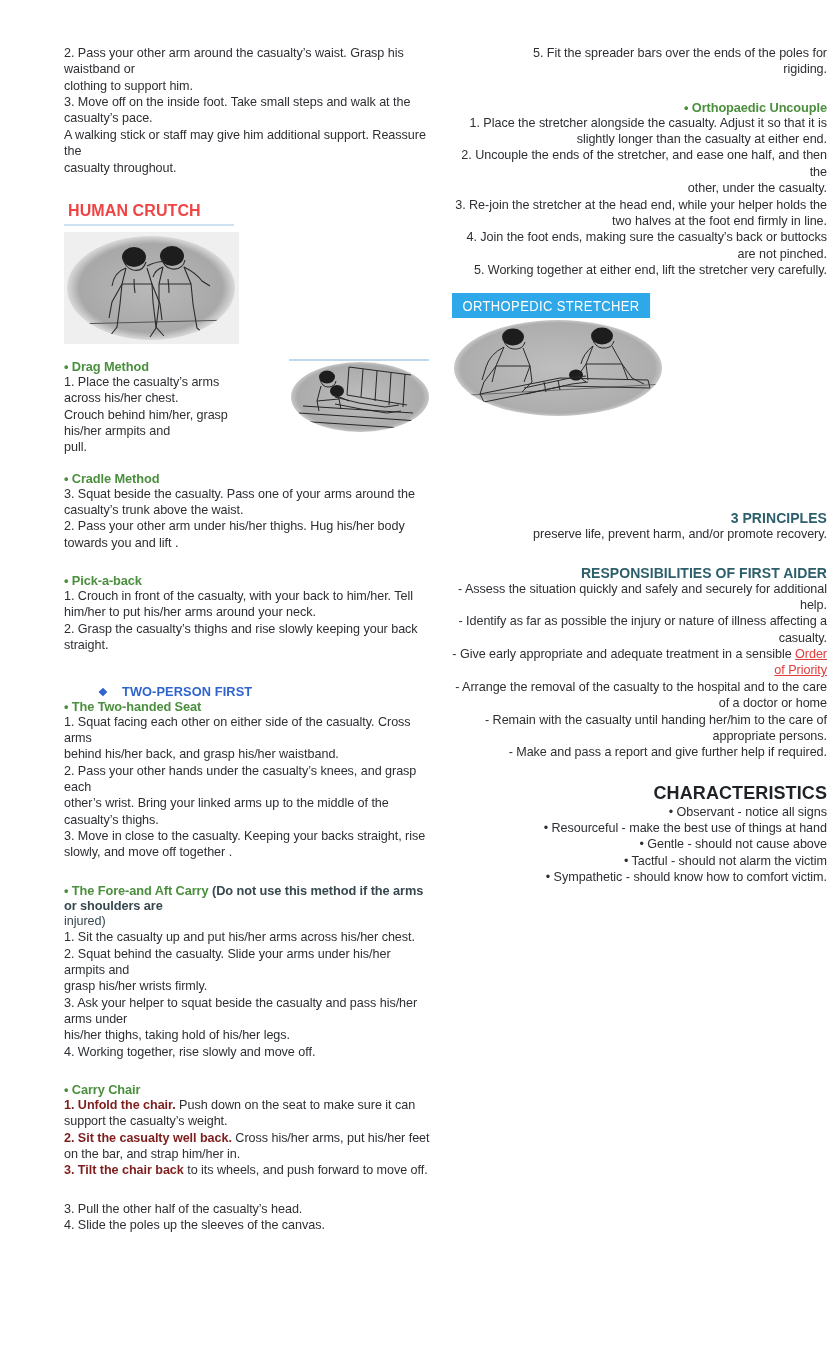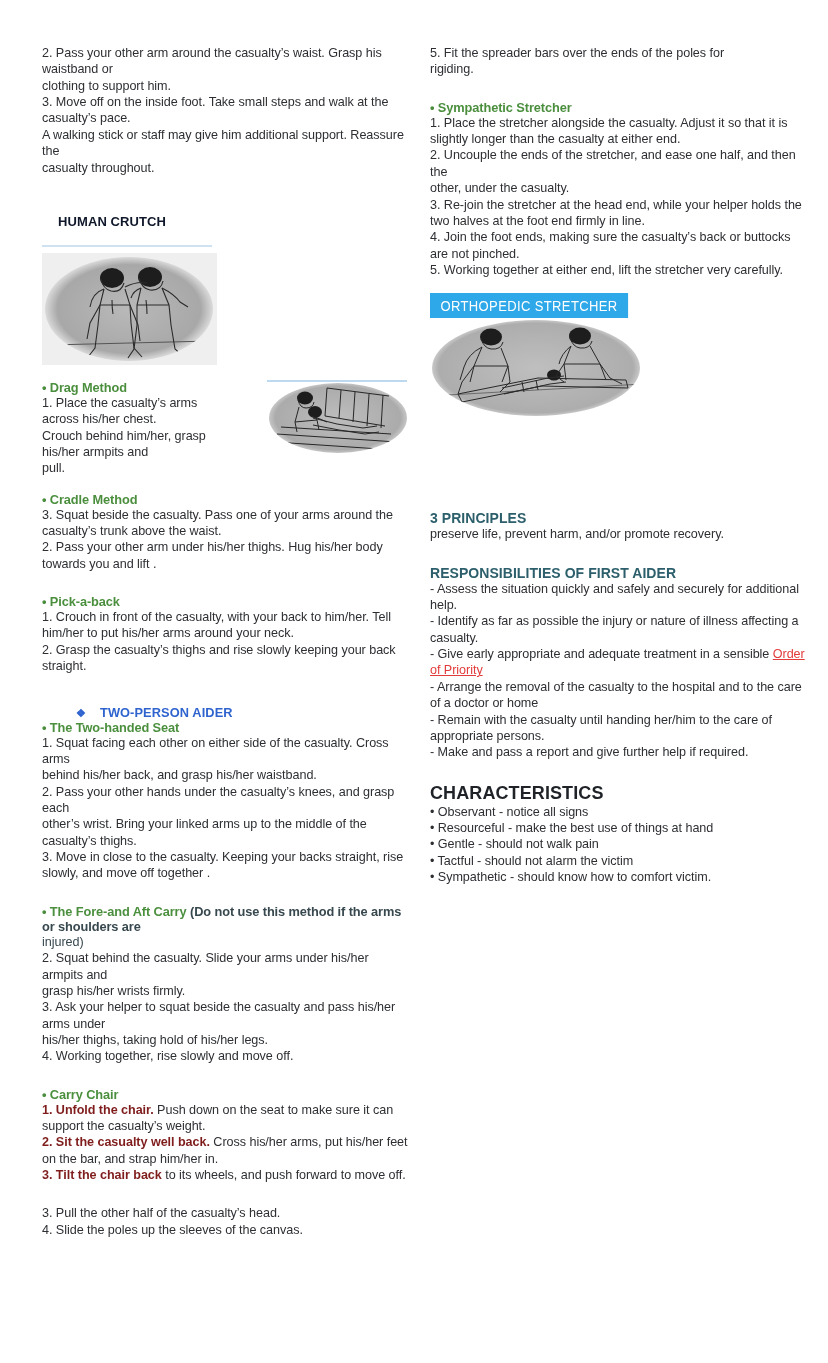--- a/index.html
+++ b/index.html
@@ -15,49 +15,49 @@
     position: relative;
     font-family: "Liberation Sans", sans-serif;
     color: #2d2f33;
     overflow: hidden;
   }
 
   .page {
     position: absolute;
     inset: 0;
     display: flex;
-    padding: 45px 33px 20px 42px;
+    padding: 45px 33px 20px 64px;
     gap: 18px;
   }
 
   .col {
     width: 370px;
     flex: 0 0 370px;
   }
-  .col.right { width: 375px; flex: 0 0 375px; }
+  .col.right { width: 375px; flex: 0 0 375px; text-align: right; }
 
   
   p.body {
     margin: 0;
     font-size: 12.6px;
     line-height: 1.30;
     color: #2d2f33;
     letter-spacing: -0.05px;
   }
   .gap-m  { height: 15px; }
   .gap-l  { height: 22px; }
   .gap-xl { height: 30px; }
   .gap-xxl{ height: 92px; }
 
   
   h3.blue-head {
-    margin: 16px;
-    font-size: 13px;
-    font-weight: bold;
-    color: #0f172a;
+    margin: 4px;
+    font-size: 16px;
+    font-weight: bold;
+    color: #ef4444;
     letter-spacing: 0.1px;
   }
   .blue-rule {
     height: 2px;
     background: #cfe2f2;
     width: 170px;
     margin-top: 3px;
   }
 
   h4.green-head {
@@ -284,38 +284,39 @@
     <div class="gap-l"></div>
 
     <h4 class="green-head">• Pick-a-back</h4>
     <p class="body">1. Crouch in front of the casualty, with your back to him/her. Tell him/her to put his/her arms around your neck.</p>
     <p class="body">2. Grasp the casualty’s thighs and rise slowly keeping your back</p>
     <p class="body">straight.</p>
 
     <div class="gap-xl"></div>
 
     <h4 class="subcenter-head">
-      <span class="dia">❖</span><span>TWO-PERSON AIDER</span>
+      <span class="dia">❖</span><span>TWO-PERSON FIRST</span>
     </h4>
 
     <h4 class="green-head">• The Two-handed Seat</h4>
     <p class="body">1. Squat facing each other on either side of the casualty. Cross arms</p>
     <p class="body">behind his/her back, and grasp his/her waistband.</p>
     <p class="body">2. Pass your other hands under the casualty’s knees, and grasp each</p>
     <p class="body">other’s wrist. Bring your linked arms up to the middle of the casualty’s thighs.</p>
     <p class="body">3. Move in close to the casualty. Keeping your backs straight, rise</p>
     <p class="body">slowly, and move off together .</p>
 
     <div class="gap-l"></div>
 
     <h4 class="green-head">
       <span>• The Fore-and Aft Carry</span>
       <span class="note">(Do not use this method if the arms or shoulders are</span>
     </h4>
     <p class="body" style="color:#37484f">injured)</p>
+    <p class="body">1. Sit the casualty up and put his/her arms across his/her chest.</p>
     <p class="body">2. Squat behind the casualty. Slide your arms under his/her armpits and</p>
     <p class="body">grasp his/her wrists firmly.</p>
     <p class="body">3. Ask your helper to squat beside the casualty and pass his/her arms under</p>
     <p class="body">his/her thighs, taking hold of his/her legs.</p>
     <p class="body">4. Working together, rise slowly and move off.</p>
 
     <div class="gap-l"></div>
 
     <h4 class="green-head">• Carry Chair</h4>
     <p class="body">
@@ -335,21 +336,21 @@
     <p class="body">4. Slide the poles up the sleeves of the canvas.</p>
   </div>
 
   <div class="col right">
 
     <p class="body">5. Fit the spreader bars over the ends of the poles for</p>
     <p class="body">rigiding.</p>
 
     <div class="gap-l"></div>
 
-    <h4 class="green-head">• Sympathetic Stretcher</h4>
+    <h4 class="green-head">• Orthopaedic Uncouple</h4>
     <p class="body">1. Place the stretcher alongside the casualty. Adjust it so that it is</p>
     <p class="body">slightly longer than the casualty at either end.</p>
     <p class="body">2. Uncouple the ends of the stretcher, and ease one half, and then the</p>
     <p class="body">other, under the casualty.</p>
     <p class="body">3. Re-join the stretcher at the head end, while your helper holds the</p>
     <p class="body">two halves at the foot end firmly in line.</p>
     <p class="body">4. Join the foot ends, making sure the casualty’s back or buttocks are not pinched.</p>
     <p class="body">5. Working together at either end, lift the stretcher very carefully.</p>
 
     <div class="gap-m"></div>
@@ -421,17 +422,17 @@
     </p>
     <p class="body">- Arrange the removal of the casualty to the hospital and to the care of a doctor or home</p>
     <p class="body">- Remain with the casualty until handing her/him to the care of appropriate persons.</p>
     <p class="body">- Make and pass a report and give further help if required.</p>
 
     <div class="gap-l"></div>
 
     <h4 class="dark-head">CHARACTERISTICS</h4>
     <p class="body">• Observant - notice all signs</p>
     <p class="body">•  Resourceful - make the best use of things at hand</p>
-    <p class="body">•  Gentle - should not walk pain</p>
+    <p class="body">•  Gentle - should not cause above</p>
     <p class="body">• Tactful - should not alarm the victim</p>
     <p class="body">• Sympathetic - should know how to comfort victim.</p>
   </div>
 </div>
 
 </body></html>

